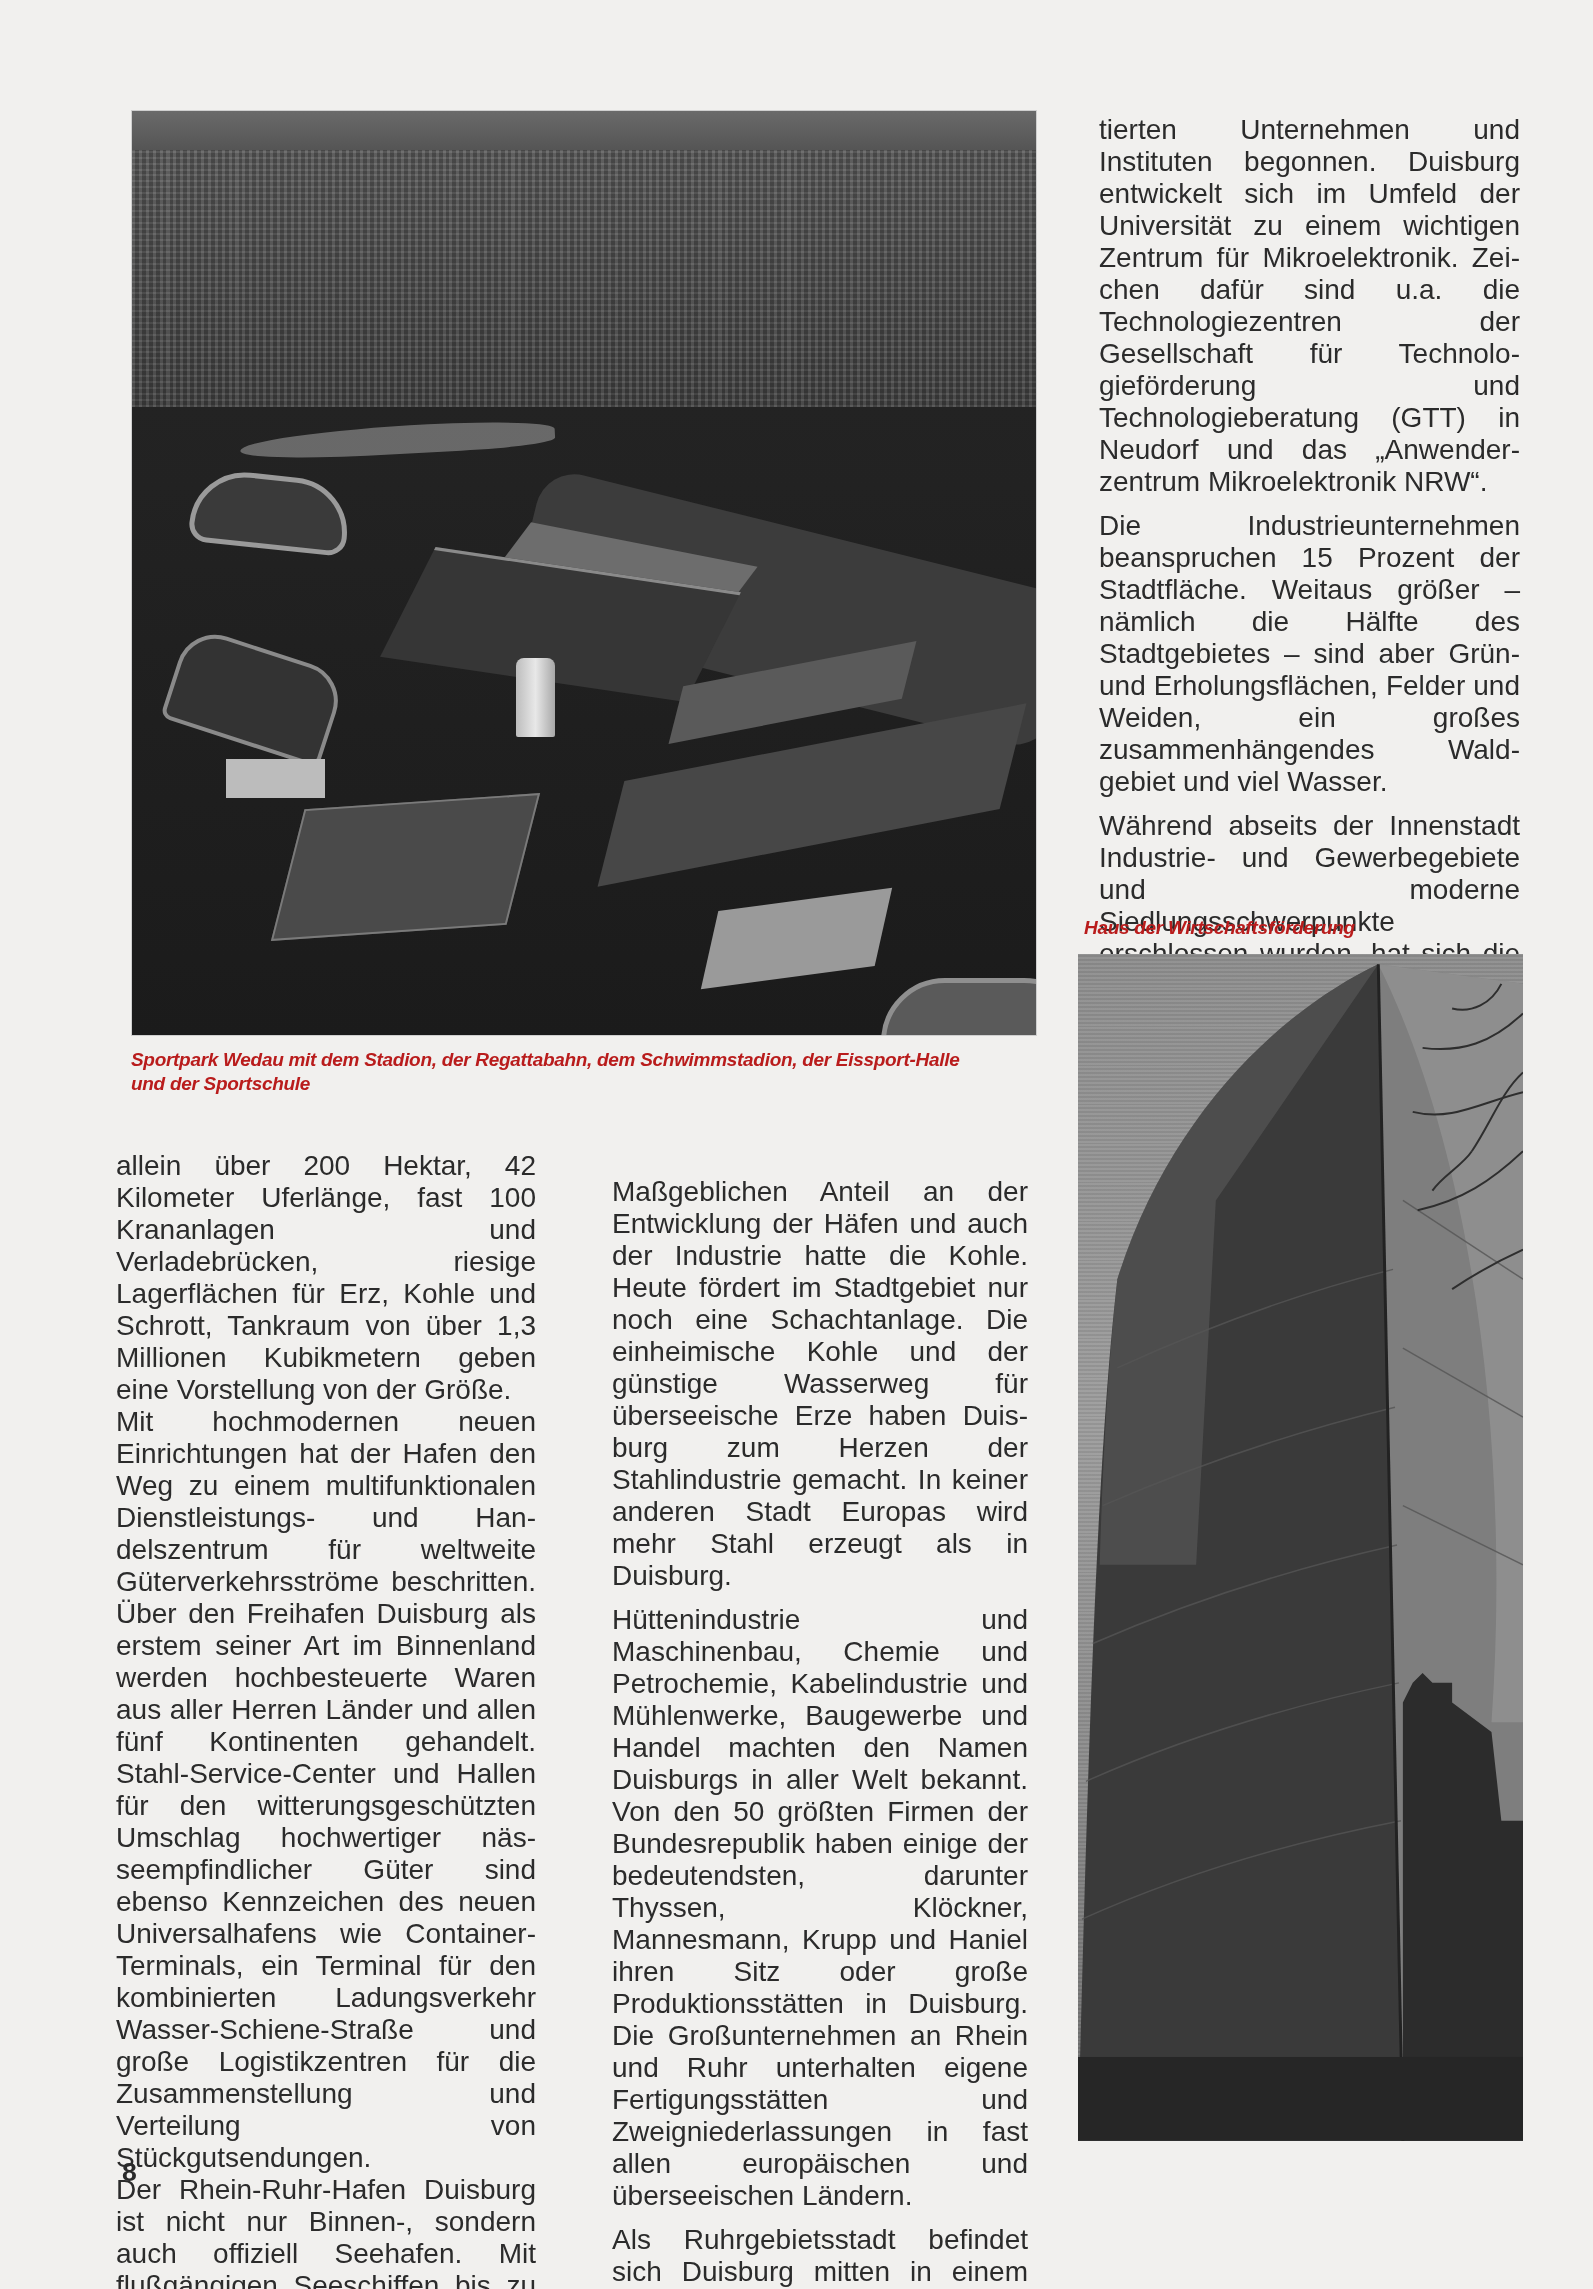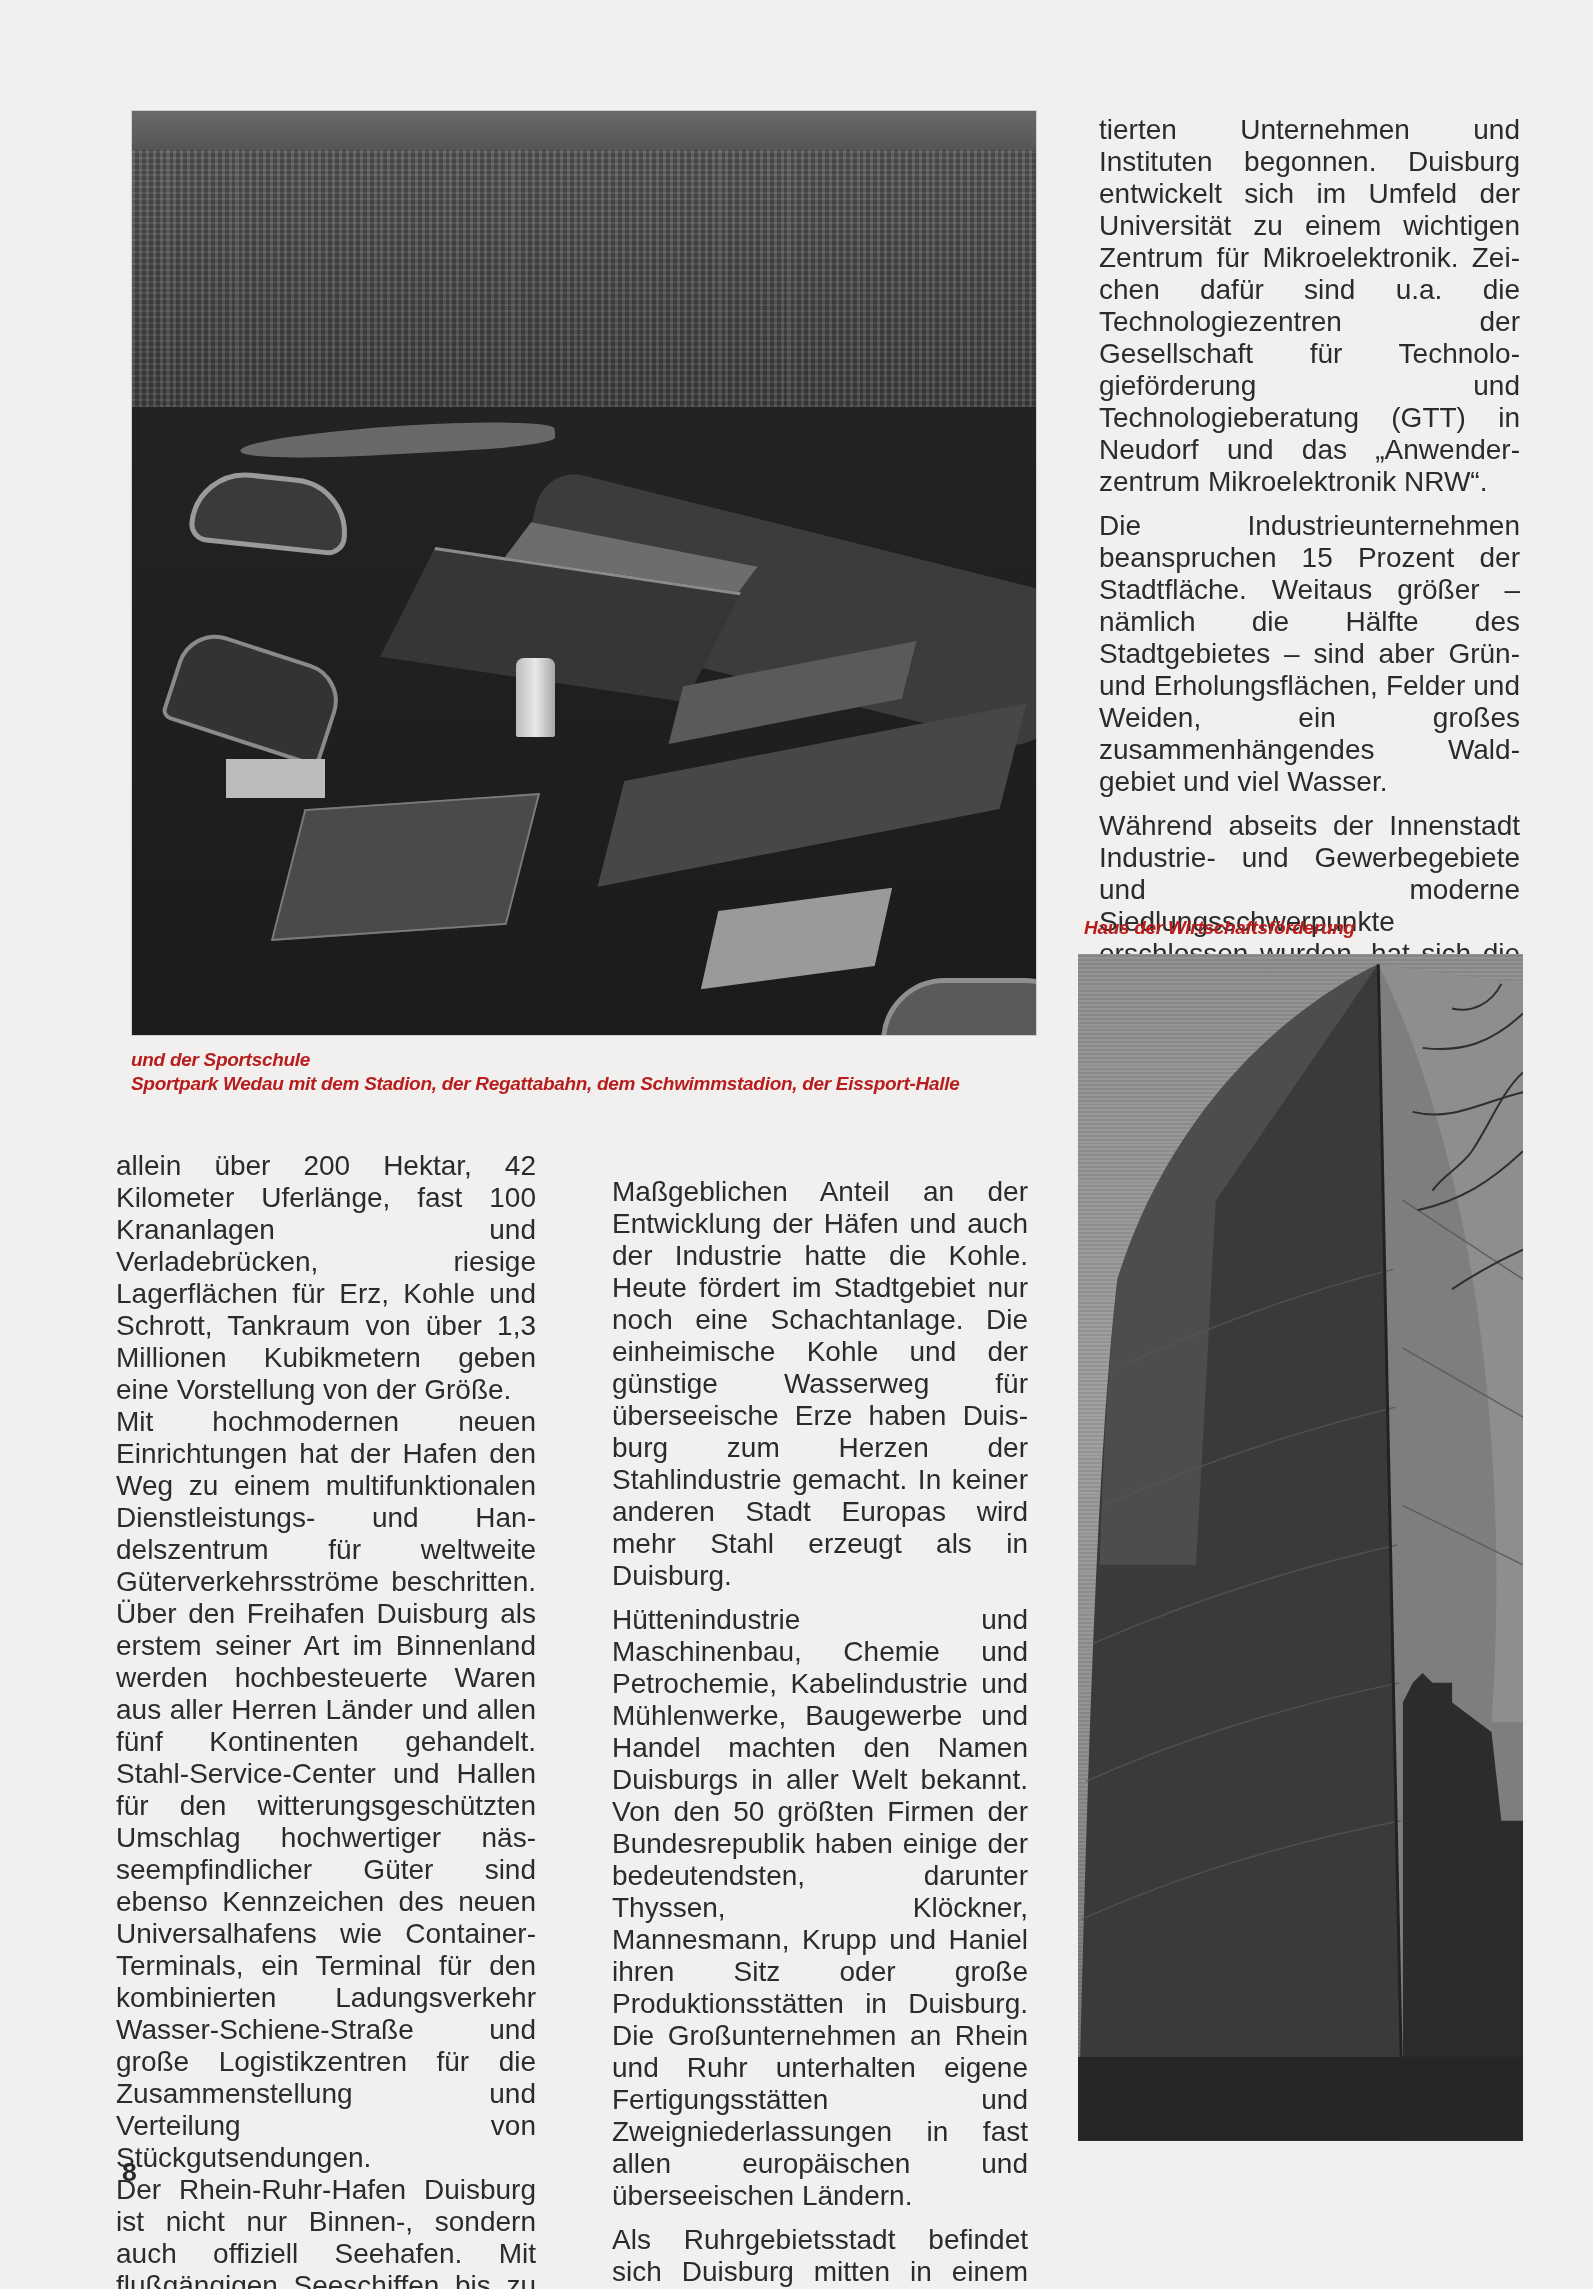--- a/index.html
+++ b/index.html
@@ -147,22 +147,22 @@
     <div class="field3"></div>
     <div class="tower"></div>
     <div class="school"></div>
     <div class="field1"></div>
     <div class="field2"></div>
     <div class="field4"></div>
     <div class="track"></div>
   </div>
 
   <div class="caption caption-aerial">
+    <div>Sportpark Wedau mit dem Stadion, der Regattabahn, dem Schwimmstadion, der Eissport-Halle</div>
     <div>und der Sportschule</div>
-    <div>Sportpark Wedau mit dem Stadion, der Regattabahn, dem Schwimmstadion, der Eissport-Halle</div>
   </div>
 
   <div class="col col-right">
     <p>tierten Unternehmen und Instituten be­gonnen. Duisburg entwickelt sich im Umfeld der Universität zu einem wichti­gen Zentrum für Mikroelektronik. Zei­chen dafür sind u.a. die Technologie­zentren der Gesellschaft für Technolo­gieförderung und Technologieberatung (GTT) in Neudorf und das „Anwender­zentrum Mikroelektronik NRW“.</p>
     <p class="gap">Die Industrieunternehmen beanspru­chen 15 Prozent der Stadtfläche. Weit­aus größer – nämlich die Hälfte des Stadtgebietes – sind aber Grün- und Erholungsflächen, Felder und Weiden, ein großes zusammenhängendes Wald­gebiet und viel Wasser.</p>
     <p class="gap">Während abseits der Innenstadt Indu­strie- und Gewerbegebiete und moderne Siedlungsschwerpunkte erschlossen wurden, hat sich die Stadtplanung auf neue Geschäfts- und Verwaltungsbau­ten in der City konzentriert. Mit Während der Stadtbahnbauarbeiten im Innen-</p>
   </div>
 
   <div class="caption caption-building">Haus der Wirtschaftsförderung</div>
 

